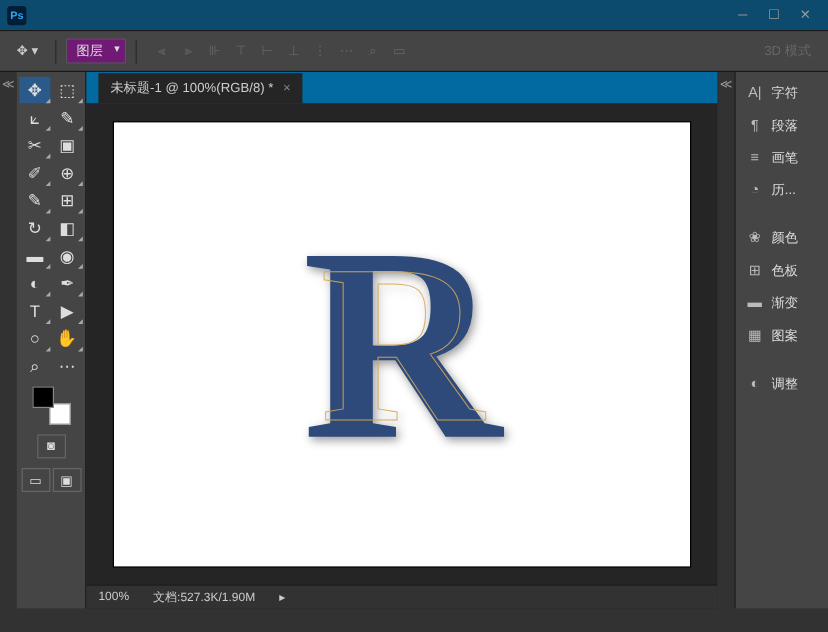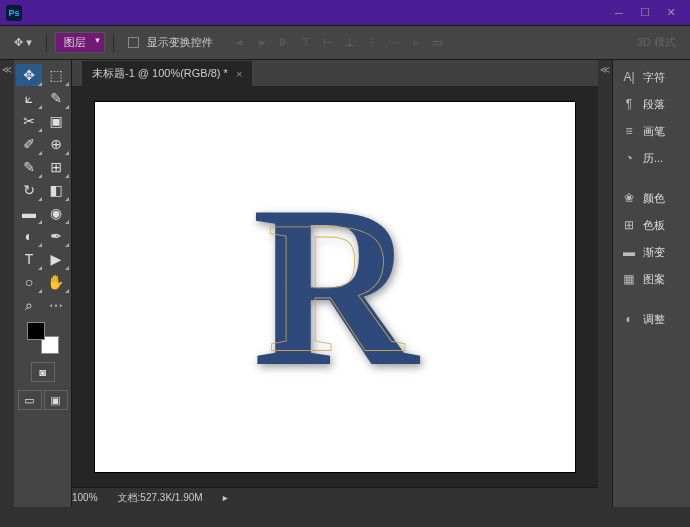--- a/index.html
+++ b/index.html
@@ -1,17 +1,17 @@
 <!DOCTYPE html>
 <html><head>
 <meta charset="utf-8">
 <style>
 *{margin:0;padding:0;box-sizing:border-box;font-family:"Microsoft YaHei",Arial,sans-serif;user-select:none}
 body{background:#323232;width:690px;height:527px;overflow:hidden;color:#ddd;font-size:11px}
-.titlebar{height:26px;background:#4c1d95;display:flex;align-items:center;padding:0 6px;border-bottom:1px solid #1a1a1a}
+.titlebar{height:26px;background:#0c4a6e;display:flex;align-items:center;padding:0 6px;border-bottom:1px solid #1a1a1a}
 .ps-logo{width:16px;height:16px;background:#001e36;border-radius:3px;display:flex;align-items:center;justify-content:center;color:#31a8ff;font-weight:bold;font-size:9px;margin-right:8px}
 .menu{display:flex;gap:2px}
 .menu-item{padding:3px 6px;cursor:pointer}
 .win-controls{margin-left:auto;display:flex;gap:12px;padding-right:6px}
 .win-btn{width:14px;height:14px;display:flex;align-items:center;justify-content:center;cursor:pointer;color:#999}
 .options-bar{height:34px;background:#454545;border-bottom:1px solid #1a1a1a;display:flex;align-items:center;padding:0 8px;gap:8px}
 .opt-sep{width:1px;height:20px;background:#2a2a2a}
 .opt-btn{padding:3px 6px;cursor:pointer;color:#ccc;display:flex;align-items:center;gap:4px}
 .dropdown{background:#701a75;border:1px solid #555;padding:2px 18px 2px 8px;position:relative;cursor:pointer}
 .dropdown::after{content:"▾";position:absolute;right:4px;top:2px;font-size:9px}
@@ -25,28 +25,28 @@
 .tool-grid{display:grid;grid-template-columns:26px 26px;gap:1px}
 .tool{width:26px;height:22px;display:flex;align-items:center;justify-content:center;cursor:pointer;color:#ddd;font-size:14px;position:relative}
 .tool.active{background:#2a5a8a}
 .tool-tri{position:absolute;right:0;bottom:0;width:0;height:0;border-left:4px solid transparent;border-bottom:4px solid #aaa}
 .swatches{margin-top:6px;position:relative;width:32px;height:32px}
 .sw-fg{position:absolute;width:18px;height:18px;background:#000;border:1px solid #888;top:0;left:0;z-index:2}
 .sw-bg{position:absolute;width:18px;height:18px;background:#fff;border:1px solid #888;bottom:0;right:0}
 .qm{margin-top:8px;display:flex;gap:2px}
 .qm-btn{width:24px;height:20px;border:1px solid #666;cursor:pointer;display:flex;align-items:center;justify-content:center}
 .doc-area{flex:1;background:#252525;display:flex;flex-direction:column}
-.tab-bar{height:26px;background:#404040;display:flex;align-items:flex-end;padding-left:10px}
+.tab-bar{height:26px;background:#0369a1;display:flex;align-items:flex-end;padding-left:10px}
 .doc-tab{background:#252525;padding:5px 10px;font-size:11px;color:#ccc;display:flex;align-items:center;gap:8px;cursor:pointer}
 .tab-close{color:#888;cursor:pointer}
 .canvas-wrap{flex:1;display:flex;align-items:center;justify-content:center;padding:10px}
 .canvas{background:#fff;width:480px;height:370px;display:flex;align-items:center;justify-content:center;box-shadow:0 0 0 1px #000}
 .letter{font-size:230px;font-weight:bold;font-family:Georgia,serif;color:#2e4a7a;position:relative;line-height:1;filter:drop-shadow(2px 3px 4px rgba(0,0,0,0.4))}
 .letter::before{content:attr(data-letter);position:absolute;left:0;top:0;color:transparent;-webkit-text-stroke:1px #d4a850;transform:scale(0.82);transform-origin:center;opacity:0.9}
-.status-bar{height:20px;background:#323232;border-top:1px solid #1a1a1a;display:flex;align-items:center;padding:0 0;gap:20px;font-size:10px;color:#ccc}
+.status-bar{height:20px;background:#323232;border-top:1px solid #1a1a1a;display:flex;align-items:center;padding:0 10px;gap:20px;font-size:10px;color:#ccc}
 .right-strip{width:14px;background:#323232;display:flex;align-items:flex-start;justify-content:center;padding-top:4px}
 .panels{width:78px;background:#454545;border-left:1px solid #1a1a1a;display:flex;flex-direction:column;padding:4px 2px;gap:1px}
 .panel-item{display:flex;align-items:center;gap:6px;padding:5px 6px;cursor:pointer;color:#ddd}
 .panel-icon{width:16px;height:16px;display:flex;align-items:center;justify-content:center;color:#bbb;font-size:12px}
 .panel-sep{height:12px}
 </style>
 </head>
 <body>
 
 <div class="titlebar">
@@ -56,24 +56,20 @@
     <div class="win-btn">☐</div>
     <div class="win-btn">✕</div>
   </div>
 </div>
 
 <div class="options-bar">
   <div class="opt-btn">✥ ▾</div>
   <div class="opt-sep"></div>
   <div class="dropdown">图层</div>
   <div class="opt-sep"></div>
-  <div class="opt-btn">
-    <span class="checkbox"></span>
-    <span>显示变换控件</span>
-  </div>
   <div class="align-icons">
     <div class="align-icon">⫷</div>
     <div class="align-icon">⫸</div>
     <div class="align-icon">⊪</div>
     <div class="align-icon">⊤</div>
     <div class="align-icon">⊢</div>
     <div class="align-icon">⊥</div>
     <div class="align-icon">⋮</div>
     <div class="align-icon">⋯</div>
     <div class="align-icon">⌕</div>

